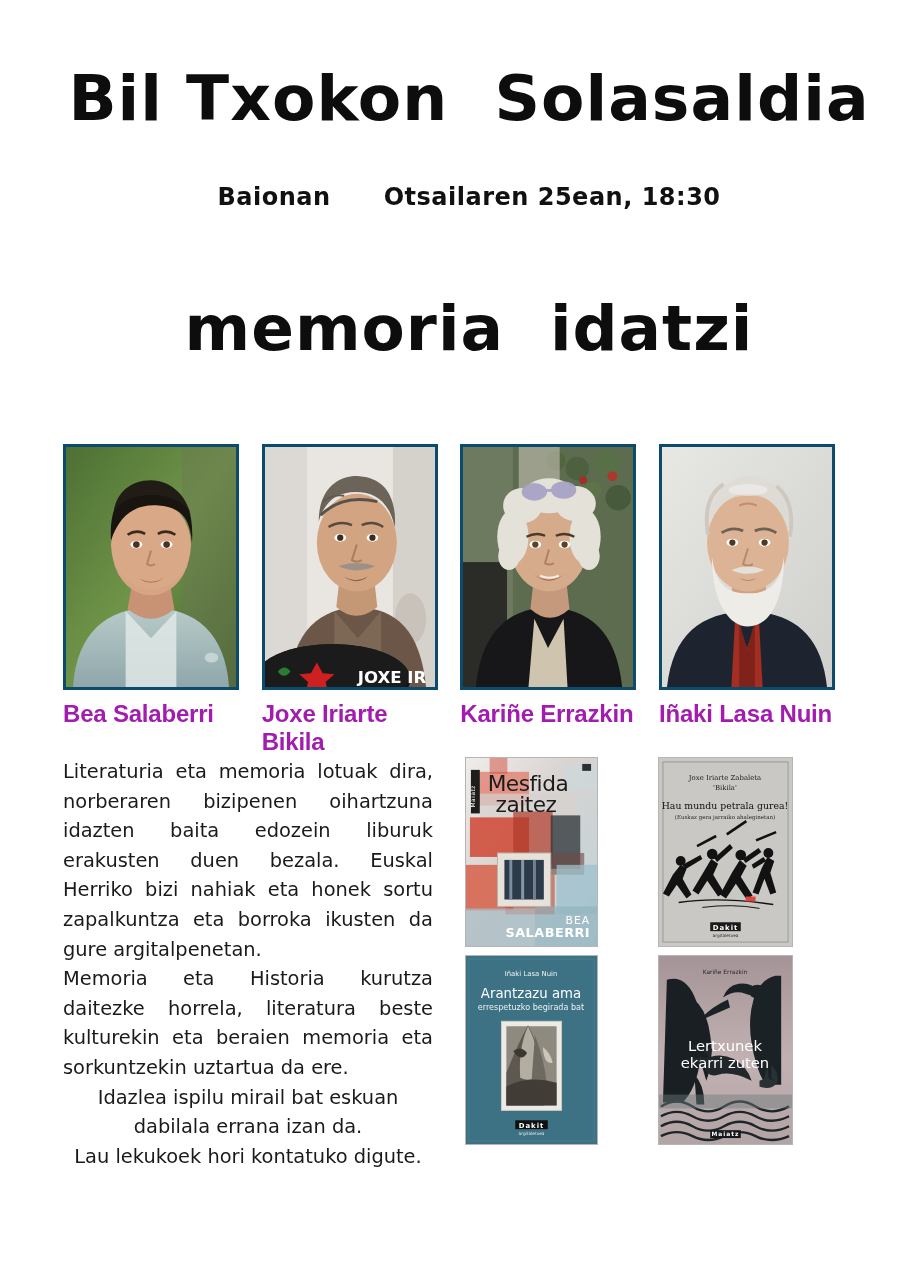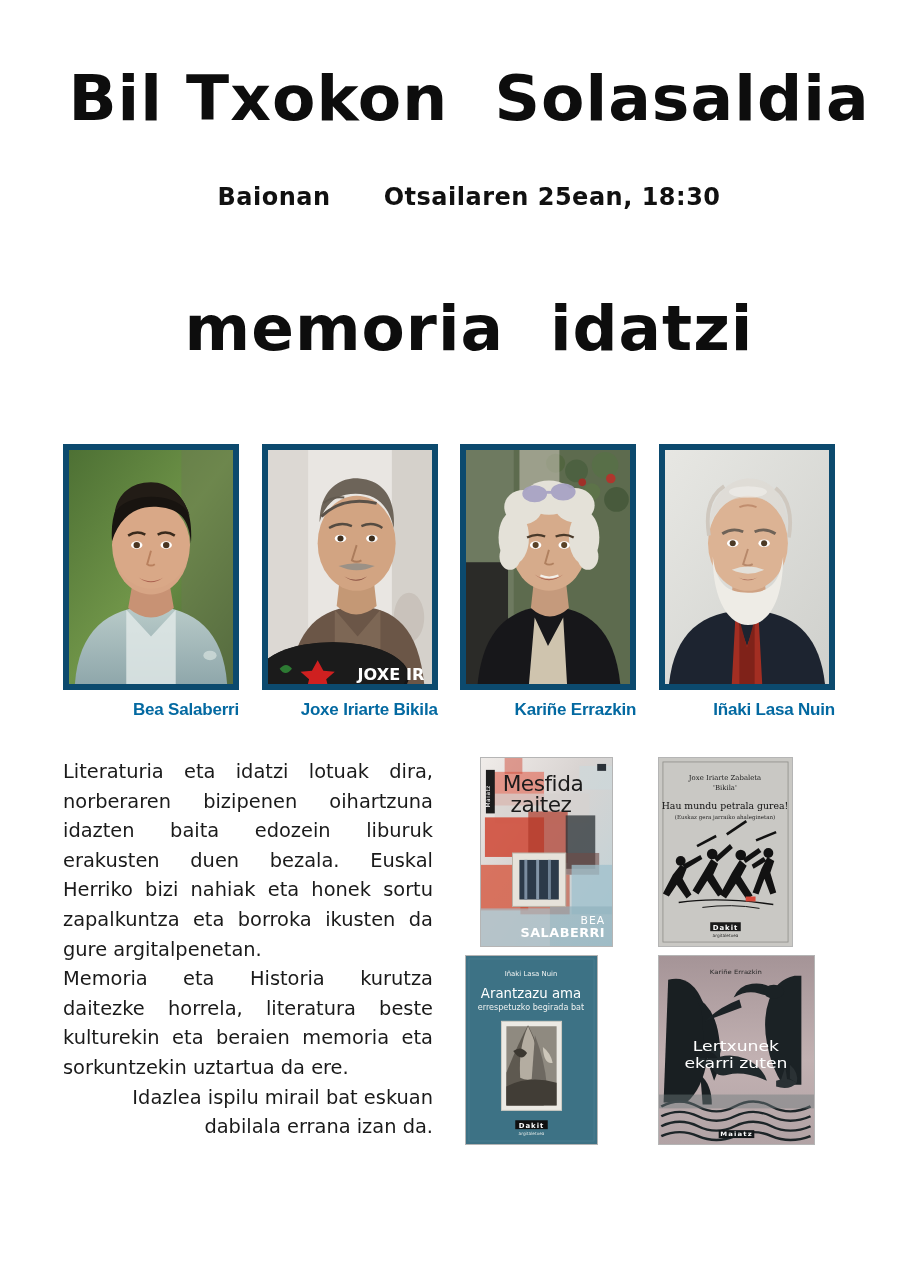--- a/index.html
+++ b/index.html
@@ -47,55 +47,55 @@
   }
 
   
   .portrait-row{
     position:absolute;top:444px;left:63px;
     width:772px;height:246px;
     display:flex;justify-content:space-between;
   }
   .portrait{
     width:176px;height:246px;
-    border:6px solid #0c4a6e;
+    border:3px solid #0c4a6e;
     box-sizing:border-box;
     background:#7dd3fc;
     position:relative;overflow:hidden;
   }
   .portrait svg{display:block;width:100%;height:100%;}
 
   .names-row{
     position:absolute;top:700px;left:63px;width:772px;
     display:flex;justify-content:space-between;
   }
   .name{
-    width:176px;text-align:right;
+    width:176px;text-align:left;
     font-family:"Liberation Sans", sans-serif;
-    font-weight:bold;font-size:17px;color:#0369a1;
+    font-weight:bold;font-size:24px;color:#a21caf;
     letter-spacing:-0.2px;
   }
 
   
   .bodytext{
     position:absolute;left:63px;top:757px;width:370px;
     font-family:"DejaVu Sans", sans-serif;
     font-size:19.4px;
     line-height:29.6px;
     color:#1a1a1a;
   }
   .bodytext p{margin:0;text-align:justify;}
-  .bodytext p.last{text-align:right;}
+  .bodytext p.last{text-align:center;}
 
   
   .book{position:absolute;border:1px solid #b5b5b5;box-sizing:border-box;overflow:hidden;}
-  .book-1{left:480px;top:757px;width:133px;height:190px;}
+  .book-1{left:465px;top:757px;width:133px;height:190px;}
   .book-2{left:658px;top:757px;width:135px;height:190px;}
   .book-3{left:465px;top:955px;width:133px;height:190px;}
-  .book-4{left:658px;top:955px;width:157px;height:190px;}
+  .book-4{left:658px;top:955px;width:135px;height:190px;}
   .book svg{display:block;width:100%;height:100%;}
 
   
   .footer{
     position:absolute;left:0;right:0;top:1180px;
     text-align:center;
     font-family:"DejaVu Sans", sans-serif;
     font-weight:bold;
     font-size:20.5px;
     letter-spacing:0px;
@@ -260,23 +260,24 @@
   </div>
 
   <div class="names-row">
     <div class="name">Bea Salaberri</div>
     <div class="name">Joxe Iriarte Bikila</div>
     <div class="name">Kariñe Errazkin</div>
     <div class="name">Iñaki Lasa Nuin</div>
   </div>
 
   <div class="bodytext">
-    <p>Literaturia eta idatzi lotuak dira, norberaren bizipenen oihartzuna idazten baita edozein liburuk erakusten duen bezala. Euskal Herriko bizi nahiak eta honek sortu zapalkuntza eta borroka ikusten da gure argitalpenetan.</p>
+    <p>Literaturia eta memoria lotuak dira, norberaren bizipenen oihartzuna idazten baita edozein liburuk erakusten duen bezala. Euskal Herriko bizi nahiak eta honek sortu zapalkuntza eta borroka ikusten da gure argitalpenetan.</p>
     <p>Memoria eta Historia kurutza daitezke horrela, literatura beste kulturekin eta beraien memoria eta sorkuntzekin uztartua da ere.</p>
     <p class="last">Idazlea ispilu mirail bat eskuan dabilala errana izan da.</p>
+    <p class="last">Lau lekukoek hori kontatuko digute.</p>
   </div>
 
   <div class="book book-1">
     <svg viewBox="0 0 133 190" preserveAspectRatio="none">
       <defs>
         <linearGradient id="b1a" x1="0" y1="0" x2="1" y2="1">
           <stop offset="0" stop-color="#f0ece9"></stop>
             <stop offset="0.4" stop-color="#d9d4d2"></stop>
             <stop offset="1" stop-color="#bdd2d8"></stop>
         </linearGradient>

